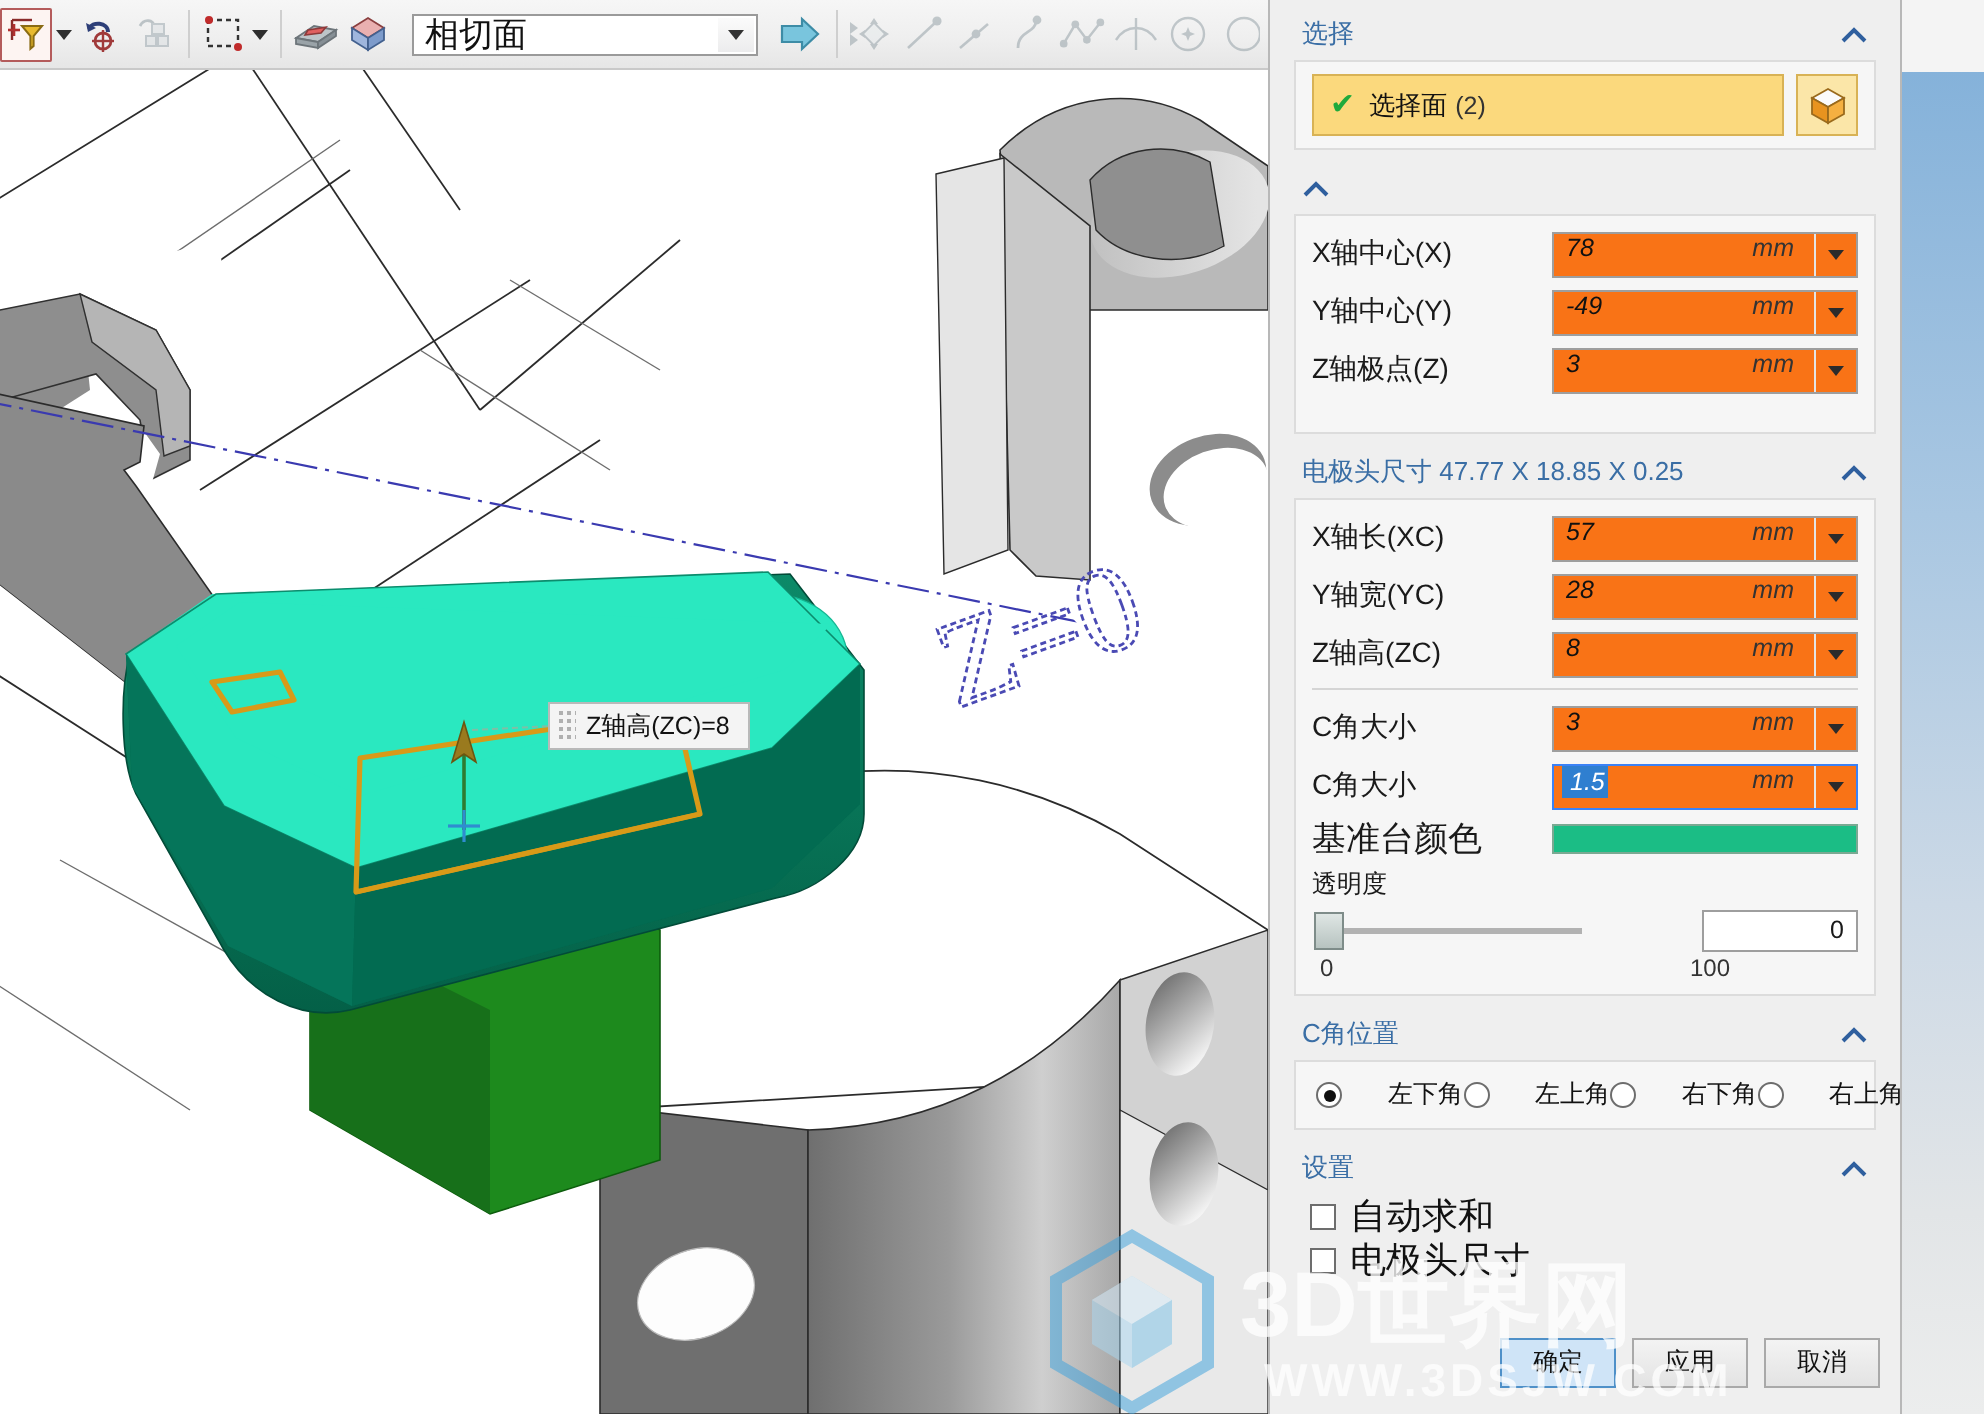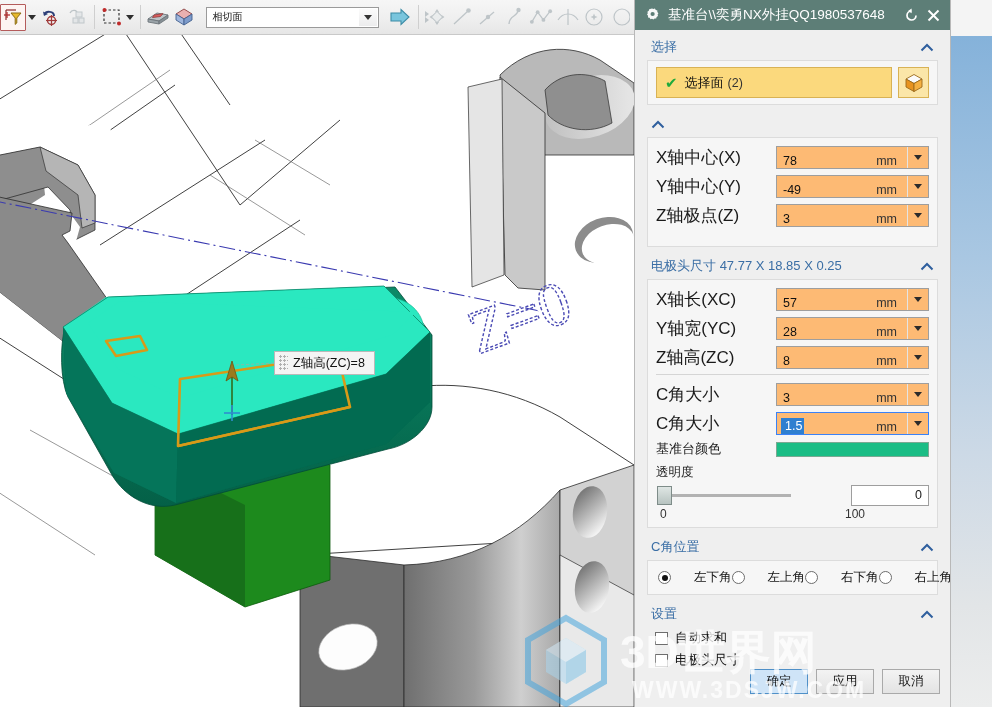--- a/index.html
+++ b/index.html
@@ -27,21 +27,21 @@
     width:11px;height:25px;display:flex;align-items:center;justify-content:center;
   }
   .tb-caret i{
     display:block;width:0;height:0;border-left:4px solid transparent;
     border-right:4px solid transparent;border-top:5px solid #2e2e2e;
   }
   #combo{
     width:178px;height:21px;margin-left:8px;background:#fff;border:1px solid #9a9a9a;
     display:flex;align-items:center;box-sizing:border-box;position:relative;
   }
-  #combo .cval{padding-left:6px;font-size:10px;color:#111;}
+  #combo .cval{padding-left:6px;font-size:17px;color:#111;}
   #combo .cbtn{
     position:absolute;right:1px;top:1px;width:18px;height:17px;
     display:flex;align-items:center;justify-content:center;
     background:linear-gradient(180deg,#fbfbfb,#ececed);
   }
   #combo .cbtn i{
     width:0;height:0;border-left:4px solid transparent;border-right:4px solid transparent;
     border-top:5px solid #333;
   }
 
@@ -111,38 +111,38 @@
   #selface .chk{color:#1faa3c;font-size:15px;font-weight:bold;margin-right:7px;line-height:1;}
   #selface .lbl{font-size:13px;color:#111;}
   #selface .cnt{font-size:12.5px;color:#333;margin-left:4px;}
   #selcube{
     width:31px;height:31px;background:#fbe6a8;border:1px solid #d8b255;
     display:flex;align-items:center;justify-content:center;box-sizing:border-box;
   }
 
   
   .prow{display:flex;align-items:center;height:26px;margin-bottom:3px;}
-  .prow .plabel{width:120px;font-size:17px;color:#1a1a1a;flex:0 0 auto;}
+  .prow .plabel{width:120px;font-size:14px;color:#1a1a1a;flex:0 0 auto;}
   .spin{
-    flex:1 1 auto;height:23px;background:#fdba74;border:1px solid #9e9e9e;
-    display:flex;align-items:flex-end;box-sizing:border-box;position:relative;
+    flex:1 1 auto;height:23px;background:#f97316;border:1px solid #9e9e9e;
+    display:flex;align-items:flex-start;box-sizing:border-box;position:relative;font-style:italic;
   }
   .spin.focus{border:1px solid #3b82f6;}
   .spin .v{padding-left:6px;font-size:12.5px;color:#111;flex:1 1 auto;}
   .spin .v.sel{background:#2f7fd0;color:#fff;padding:1px 2px 1px 4px;flex:0 0 auto;margin-left:4px;}
   .spin .u{font-size:12.5px;color:#333;padding-right:10px;flex:0 0 auto;}
   .spin .dd{
     width:20px;height:21px;flex:0 0 auto;display:flex;align-items:center;justify-content:center;
     border-left:1px solid #e4e4e4;
   }
   .spin .dd i{width:0;height:0;border-left:4px solid transparent;border-right:4px solid transparent;border-top:5px solid #2b2b2b;}
   .hline{height:1px;background:#d5d5d5;margin:4px 0 6px 0;}
 
   .colorrow{display:flex;align-items:center;height:20px;margin-bottom:5px;}
-  .colorrow .plabel{width:120px;font-size:13px;flex:0 0 auto;}
+  .colorrow .plabel{width:120px;font-size:17px;flex:0 0 auto;}
   #swatch{flex:1 1 auto;height:15px;border:1px solid #7aa992;box-sizing:border-box;}
 
   .transp-label{font-size:12.5px;margin:2px 0 3px 0;font-family:Liberation Serif, serif;}
   #sliderrow{display:flex;align-items:center;gap:8px;}
   #track-wrap{flex:1 1 auto;position:relative;height:22px;}
   #track{position:absolute;left:7px;right:52px;top:10px;height:3px;background:#b2b2b2;}
   #thumb{
     position:absolute;left:1px;top:2px;width:15px;height:19px;
     background:linear-gradient(180deg,#dfe6e4,#b7c3c0);border:1px solid #7e8c89;box-sizing:border-box;
   }
@@ -159,21 +159,21 @@
   .rdot{
     width:13px;height:13px;border-radius:50%;border:1px solid #6d6d6d;background:#fff;
     display:flex;align-items:center;justify-content:center;box-sizing:border-box;flex:0 0 auto;
   }
   .rdot .inner{width:6px;height:6px;border-radius:50%;background:#111;}
   .radio .rl{font-size:12.5px;color:#111;white-space:nowrap;}
 
   
   .cbrow{display:flex;align-items:center;gap:7px;height:22px;margin-left:4px;}
   .cbox{width:13px;height:13px;border:1px solid #6d6d6d;background:#fff;box-sizing:border-box;flex:0 0 auto;}
-  .cbrow .cl{font-size:13px;color:#111;}
+  .cbrow .cl{font-size:18px;color:#111;}
   #footer{
     position:absolute;left:0;right:0;bottom:0;height:44px;
     display:flex;align-items:center;justify-content:flex-end;gap:8px;padding:0 10px 8px 0;
     box-sizing:border-box;
   }
   .fbtn{
     width:58px;height:25px;display:flex;align-items:center;justify-content:center;
     font-size:12.5px;box-sizing:border-box;
     background:linear-gradient(180deg,#f3f3f3,#e3e3e3);border:1px solid #a9a9a9;color:#111;
   }
@@ -453,43 +453,20 @@
     <span class="grip"></span>
     <span>Z轴高(ZC)=8</span>
   </div>
 </div>
 
 <div id="rightbg-top"></div>
 <div id="rightbg"></div>
 
 <div id="dialog">
 
-  <div id="titlebar">
-    <span class="tgear">
-      <svg width="16" height="16" viewBox="0 0 16 16">
-        <path d="M8 1.4 L9.4 2 L10.9 1.6 L11.8 3 L13.4 3.4 L13.3 5 L14.4 6.2 L13.6 7.6
-                 L14 9.1 L12.6 10 L12.2 11.6 L10.6 11.5 L9.4 12.6 L8 11.8 L6.5 12.2
-                 L5.6 10.8 L4 10.4 L4.1 8.8 L3 7.6 L3.8 6.2 L3.4 4.7 L4.8 3.8 L5.2 2.2 Z" fill="#ffffff" opacity=".95"></path>
-        <circle cx="8.6" cy="7" r="2.1" fill="#5d7e77"></circle>
-      </svg>
-    </span>
-    <span id="title-text">基准台\\奕勇NX外挂QQ1980537648</span>
-    <span class="twin-btn">
-      <svg width="15" height="15" viewBox="0 0 15 15">
-        <path d="M12 7.5 A4.5 4.5 0 1 1 7.5 3" fill="none" stroke="#fff" stroke-width="1.7"></path>
-        <path d="M7.6 0.6 L7.6 5.2 L4 3.1 Z" fill="#fff"></path>
-      </svg>
-    </span>
-    <span class="twin-btn">
-      <svg width="15" height="15" viewBox="0 0 15 15">
-        <line x1="2.5" y1="2.5" x2="12.5" y2="12.5" stroke="#fff" stroke-width="1.9"></line>
-        <line x1="12.5" y1="2.5" x2="2.5" y2="12.5" stroke="#fff" stroke-width="1.9"></line>
-      </svg>
-    </span>
-  </div>
 
   <div id="dlg-body">
 
     <div class="group">
       <div class="ghdr">
         <span class="gtitle">选择</span>
         <span class="chev">
           <svg width="14" height="10" viewBox="0 0 14 10">
               <polyline points="1.5,7.5 7,2 12.5,7.5" fill="none" stroke="#2f5f9e" stroke-width="2"></polyline>
             </svg>

